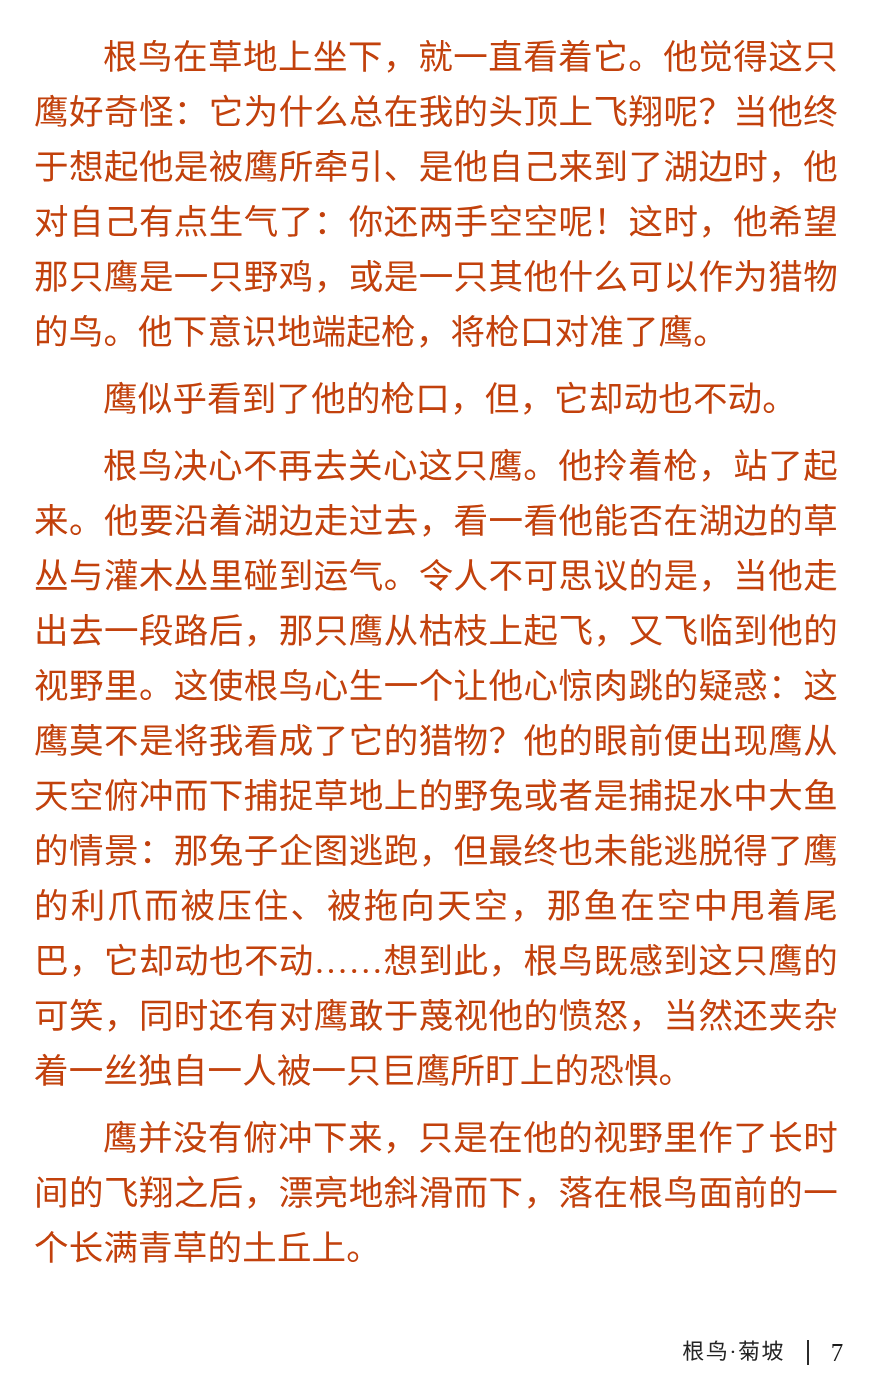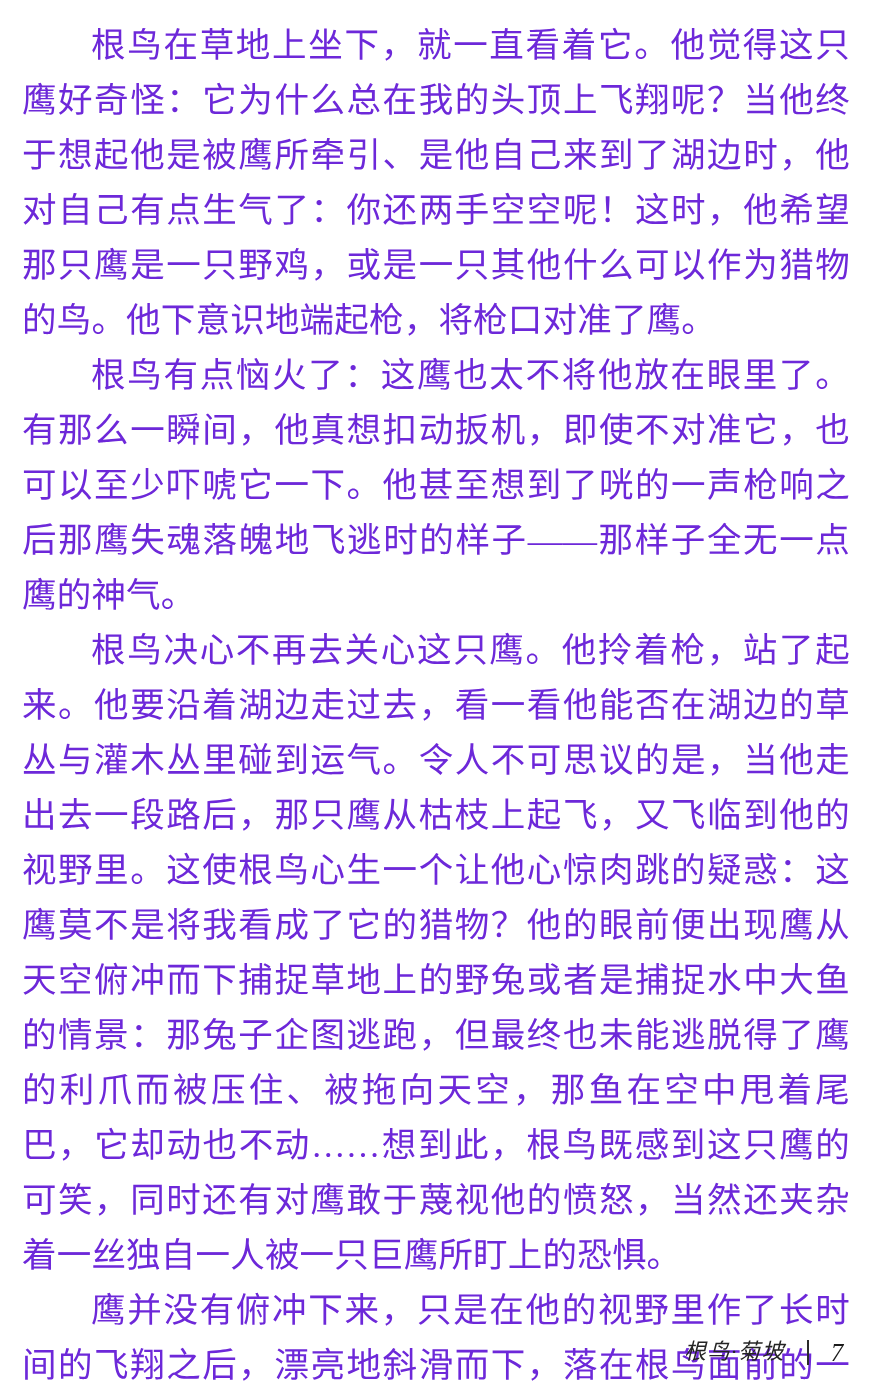--- a/index.html
+++ b/index.html
@@ -24,25 +24,25 @@
   }
 
   #body-text {
     position: absolute;
     left: 22px;
     top: 18px;
     width: 828px;
   }
 
   .para {
-    margin: 0;
+    margin: 12px;
     padding: 0;
     font-size: 34.5px;
     line-height: 55px;
-    color: #6d28d9;
+    color: #c2410c;
     text-indent: 69px;
     text-align: justify;
     text-justify: inter-character;
     letter-spacing: 0.2px;
     font-weight: 400;
     -webkit-font-smoothing: antialiased;
   }
 
   .para:last-child {
     text-align-last: left;
@@ -57,21 +57,20 @@
   }
 
   #footer-inner {
     position: absolute;
     right: 27px;
     top: 0;
     display: flex;
     align-items: center;
     height: 46px;
     color: #2a2a2a;
-    font-style: italic;
   }
 
   .footer-title {
     font-size: 22px;
     letter-spacing: 1.5px;
     line-height: 1;
     white-space: nowrap;
     color: #242424;
   }
 
@@ -91,21 +90,21 @@
     text-align: center;
   }
 </style>
 </head>
 <body>
 
 <div id="page">
 
   <div id="body-text">
     <p class="para">根鸟在草地上坐下，就一直看着它。他觉得这只鹰好奇怪：它为什么总在我的头顶上飞翔呢？当他终于想起他是被鹰所牵引、是他自己来到了湖边时，他对自己有点生气了：你还两手空空呢！这时，他希望那只鹰是一只野鸡，或是一只其他什么可以作为猎物的鸟。他下意识地端起枪，将枪口对准了鹰。</p>
-    <p class="para">根鸟有点恼火了：这鹰也太不将他放在眼里了。有那么一瞬间，他真想扣动扳机，即使不对准它，也可以至少吓唬它一下。他甚至想到了咣的一声枪响之后那鹰失魂落魄地飞逃时的样子——那样子全无一点鹰的神气。</p>
+    <p class="para">鹰似乎看到了他的枪口，但，它却动也不动。</p>
     <p class="para">根鸟决心不再去关心这只鹰。他拎着枪，站了起来。他要沿着湖边走过去，看一看他能否在湖边的草丛与灌木丛里碰到运气。令人不可思议的是，当他走出去一段路后，那只鹰从枯枝上起飞，又飞临到他的视野里。这使根鸟心生一个让他心惊肉跳的疑惑：这鹰莫不是将我看成了它的猎物？他的眼前便出现鹰从天空俯冲而下捕捉草地上的野兔或者是捕捉水中大鱼的情景：那兔子企图逃跑，但最终也未能逃脱得了鹰的利爪而被压住、被拖向天空，那鱼在空中甩着尾巴，它却动也不动……想到此，根鸟既感到这只鹰的可笑，同时还有对鹰敢于蔑视他的愤怒，当然还夹杂着一丝独自一人被一只巨鹰所盯上的恐惧。</p>
     <p class="para">鹰并没有俯冲下来，只是在他的视野里作了长时间的飞翔之后，漂亮地斜滑而下，落在根鸟面前的一个长满青草的土丘上。</p>
 
   </div>
 
   <div id="footer">
     <div id="footer-inner">
       <span class="footer-title">根鸟·菊坡</span>
       <span class="footer-sep"></span>
       <span class="footer-pageno">7</span>

